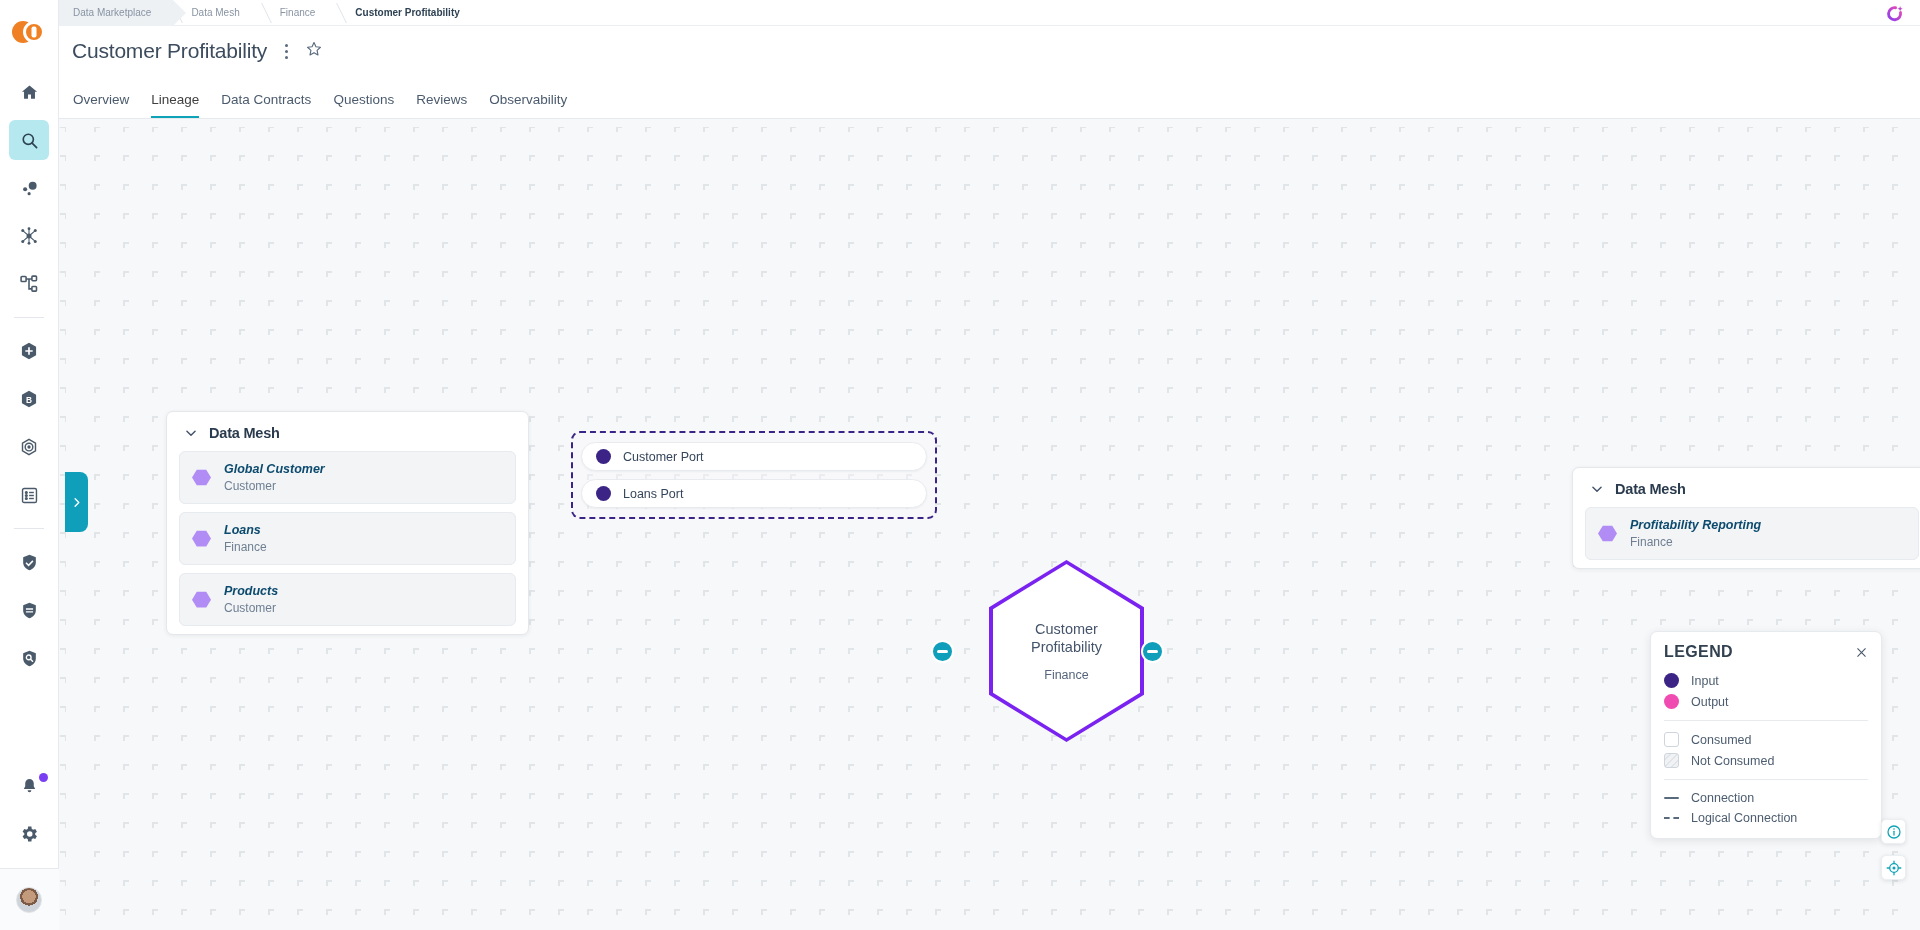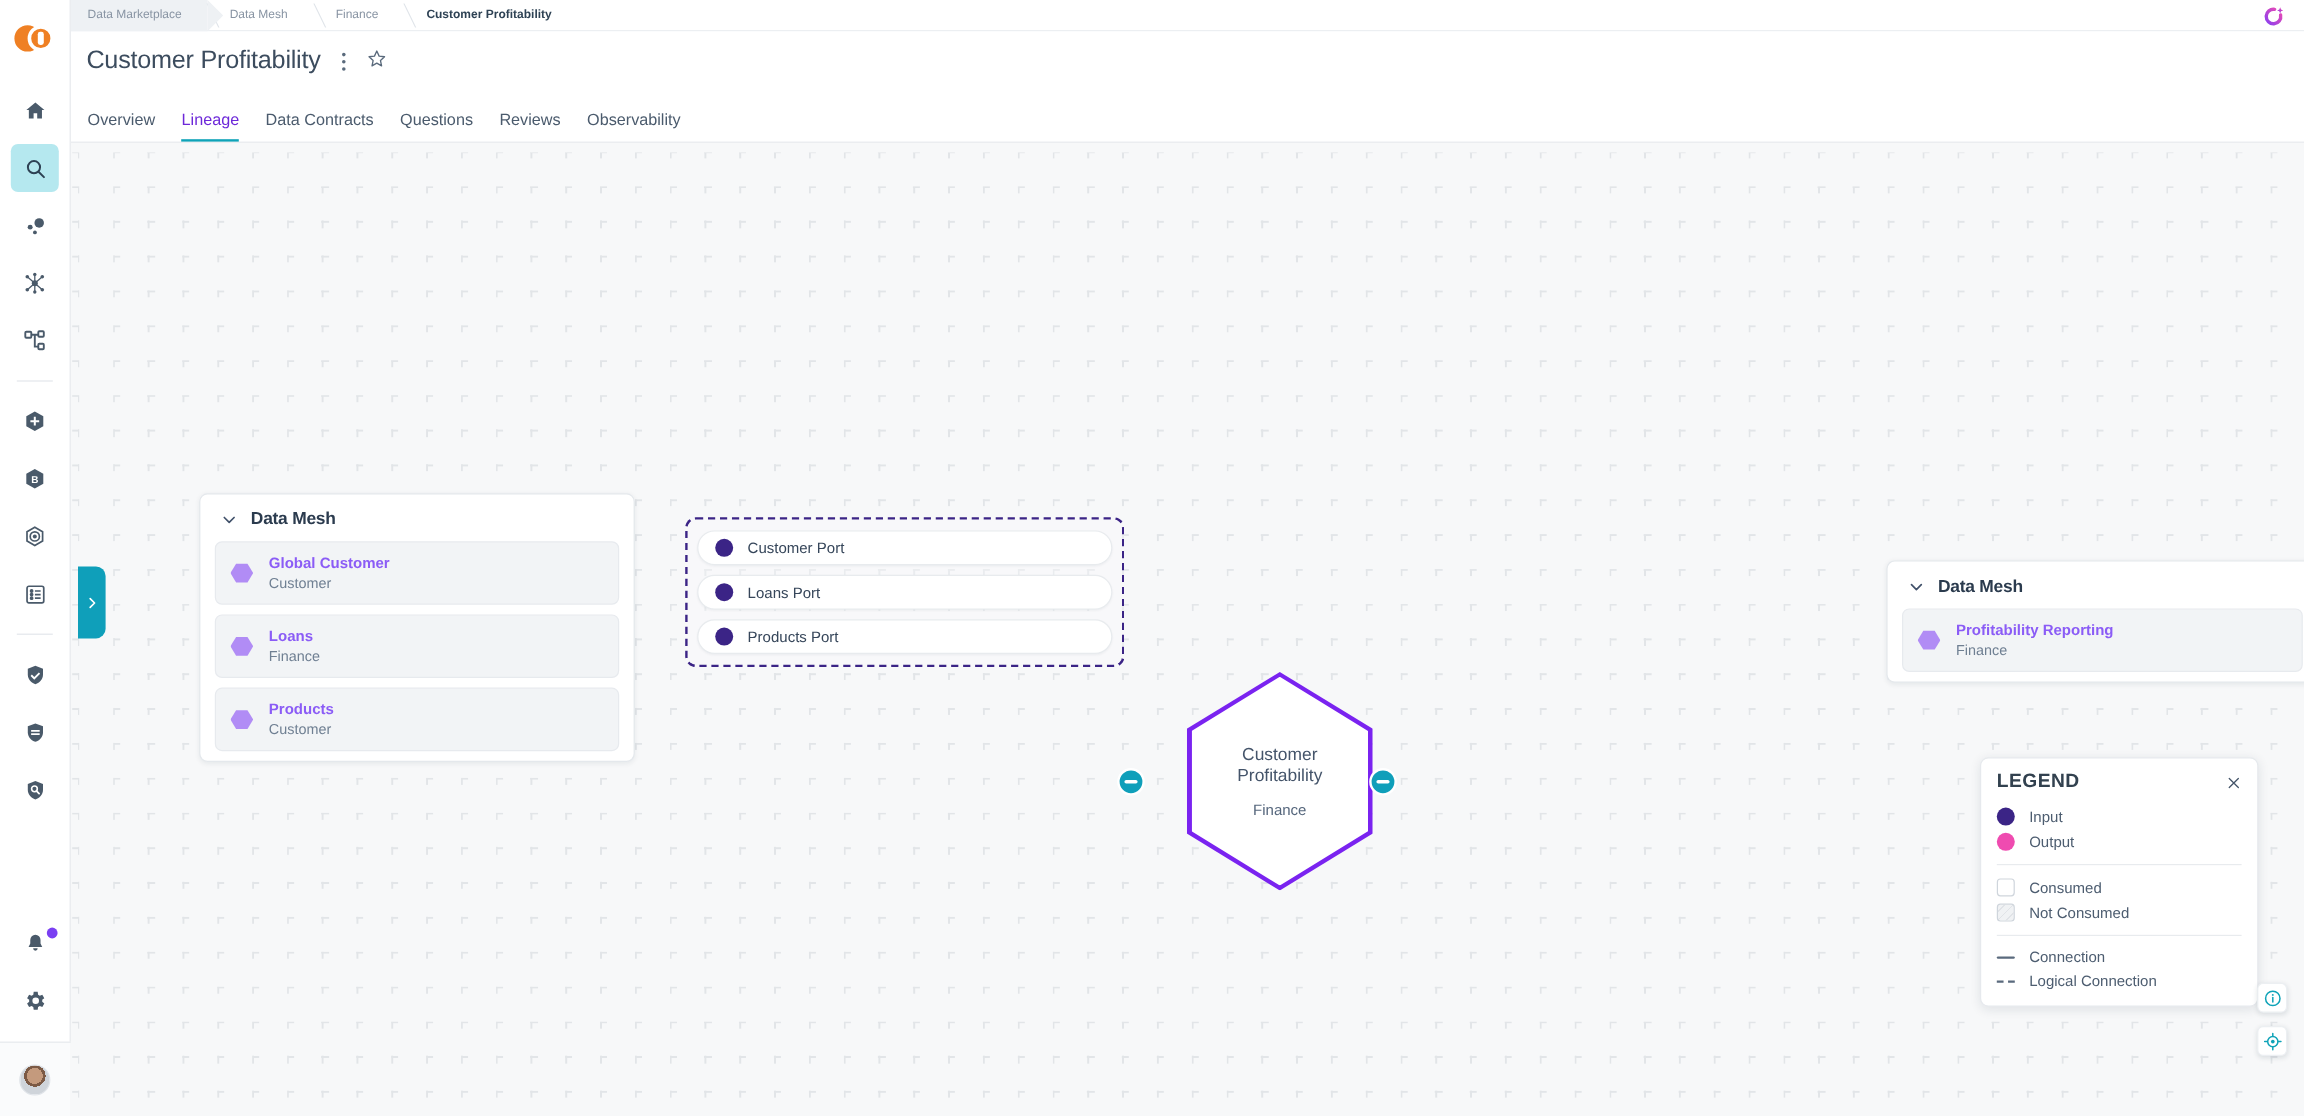--- a/index.html
+++ b/index.html
@@ -114,21 +114,21 @@
   .star { cursor: pointer; color: #5a6a7c; }
 
   #tabs {
     position: absolute; left: 14px; bottom: 0;
     display: flex; align-items: flex-end; gap: 22px;
   }
   .tab {
     font-size: 13.5px; color: #4b5b6d; padding-bottom: 9px;
     cursor: pointer; border-bottom: 2px solid transparent; white-space: nowrap;
   }
-  .tab.active { color: #6d28d9; border-bottom-color: #0fa3b8; }
+  .tab.active { color: #404040; border-bottom-color: #0fa3b8; }
 
   
   #canvas {
     position: absolute; left: 59px; top: 119px;
     width: 1861px; height: 811px;
     background-color: #f7f8f9;
     background-image:
       linear-gradient(to right, #e2e5e8 1.5px, transparent 1.5px),
       linear-gradient(to bottom, #e2e5e8 1.5px, transparent 1.5px);
     background-size: 29px 29px;
@@ -171,21 +171,21 @@
   .mesh-item {
     margin: 0 12px 8px 12px; padding: 9px 12px;
     background: #f2f4f6; border: 1px solid #e7eaee; border-radius: 6px;
     display: flex; align-items: center; gap: 13px; cursor: pointer;
   }
   .hexmark {
     width: 19px; height: 17px; flex: none;
     background: #b18cf5;
     clip-path: polygon(25% 4%, 75% 4%, 100% 50%, 75% 96%, 25% 96%, 0% 50%);
   }
-  .mesh-name { font-size: 12.5px; color: #8b5cf6; font-weight: bold; line-height: 1.35; }
+  .mesh-name { font-size: 12.5px; color: #0c4a6e; font-weight: bold; line-height: 1.35; font-style: italic; }
   .mesh-sub  { font-size: 12px; color: #6f7f92; line-height: 1.35; }
 
   
   .port-group {
     position: absolute; border-radius: 9px; z-index: 12;
     padding: 9px 8px;
   }
   .port-group.input  { border: 2.5px dashed #3b2486; background: rgba(250,250,252,.35); }
   .port-group.output { border: 2.5px dashed #ef4bb0; background: rgba(250,250,252,.35); }
   .port-pill {
@@ -515,24 +515,20 @@
 
   <div class="port-group input" style="left:512px; top:312px; width:366px;">
     <div class="port-pill">
       <span class="port-dot in"></span>
       <span class="port-label">Customer Port</span>
     </div>
     <div class="port-pill">
       <span class="port-dot in"></span>
       <span class="port-label">Loans Port</span>
     </div>
-    <div class="port-pill">
-      <span class="port-dot in"></span>
-      <span class="port-label">Products Port</span>
-    </div>
   </div>
 
   <div class="toggle-btn" style="left:872px; top:521px;">
     <i></i>
   </div>
 
   <div id="hex-node">
     <div class="hexfill"></div>
     <div class="hexinner">
       <div id="hex-title">

